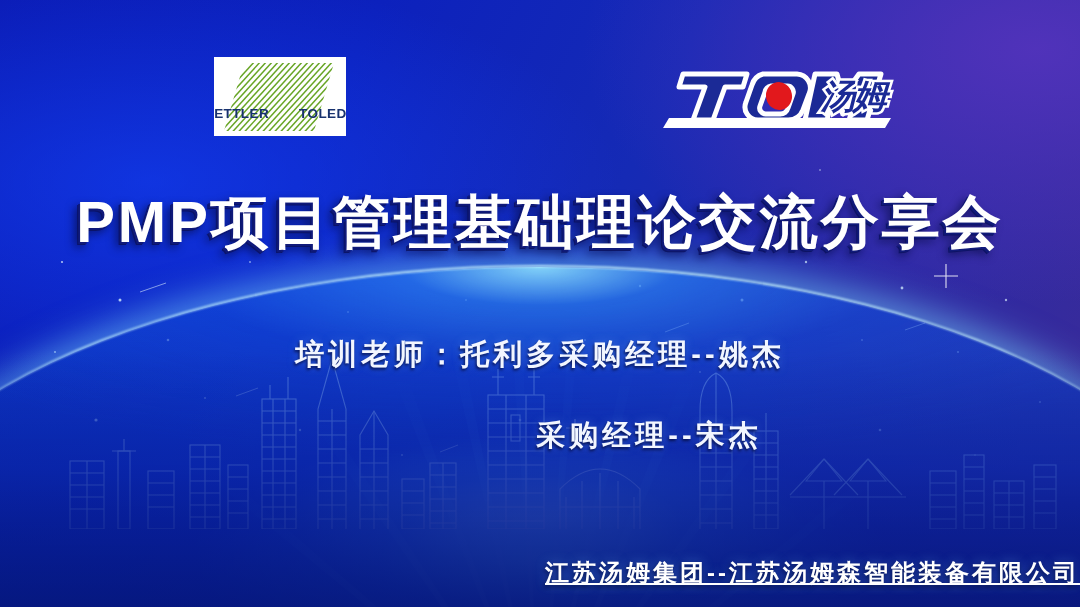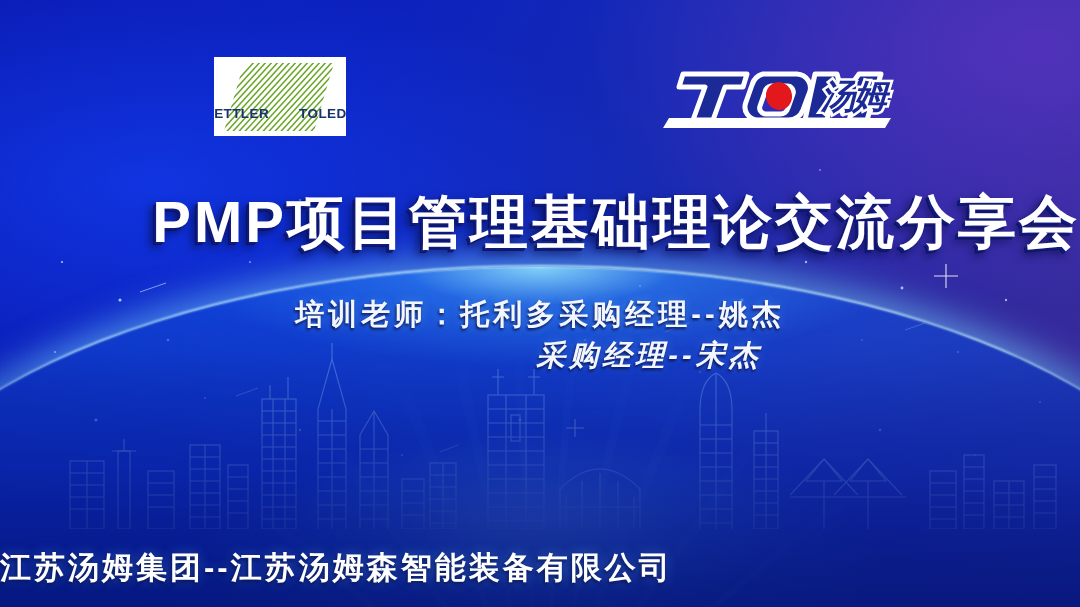--- a/index.html
+++ b/index.html
@@ -70,47 +70,48 @@
     display:flex;justify-content:center;gap:30px;
     font-weight:700;font-size:13.5px;letter-spacing:.4px;
     color:#18326e;
   }
 
   .tom-logo{position:absolute;left:655px;top:62px;width:250px;height:72px;}
 
   
   .title{
     position:absolute;left:0;right:0;top:184px;
-    text-align:right;
+    text-align:center;
     font-size:58px;font-weight:700;letter-spacing:3px;
     color:#ffffff;
     text-shadow:
       -2px 2px 0 #101a7a,
       -3px 3px 0 rgba(10,18,95,.85),
       -5px 5px 10px rgba(4,10,60,.75);
     white-space:nowrap;
   }
   .subtitle{
     position:absolute;left:0;right:0;top:294px;
     text-align:center;
     color:#f2f6ff;
     font-size:29px;font-weight:700;letter-spacing:4px;
     line-height:41px;
     text-shadow:-1px 2px 3px rgba(3,10,65,.85), 0 0 10px rgba(120,190,255,.35);
   }
-  .subtitle .ln{display:block;white-space:nowrap;}
-  .subtitle .ln2,.subtitle .ln3{padding-left:218px;font-style:italic;}
+  .subtitle .ln{display:block;white-space:nowrap;margin-top:40px;}
+  .subtitle .ln2,.subtitle .ln3{padding-left:218px;}
 
   .footer{
     position:absolute;left:0;right:0;bottom:18px;
-    text-align:left;
+    text-align:right;
     color:#ffffff;
-    font-size:31px;font-weight:700;letter-spacing:3px;
+    font-size:24px;font-weight:700;letter-spacing:3px;
     text-shadow:-1px 2px 4px rgba(2,12,70,.9), 0 0 12px rgba(110,190,255,.4);
     white-space:nowrap;
+    text-decoration:underline;
   }
 </style>
 </head>
 <body>
 
 <div id="slide">
 
   <div class="sky-glow"></div>
 
   <svg class="stars" viewBox="0 0 1080 607" preserveAspectRatio="none">

